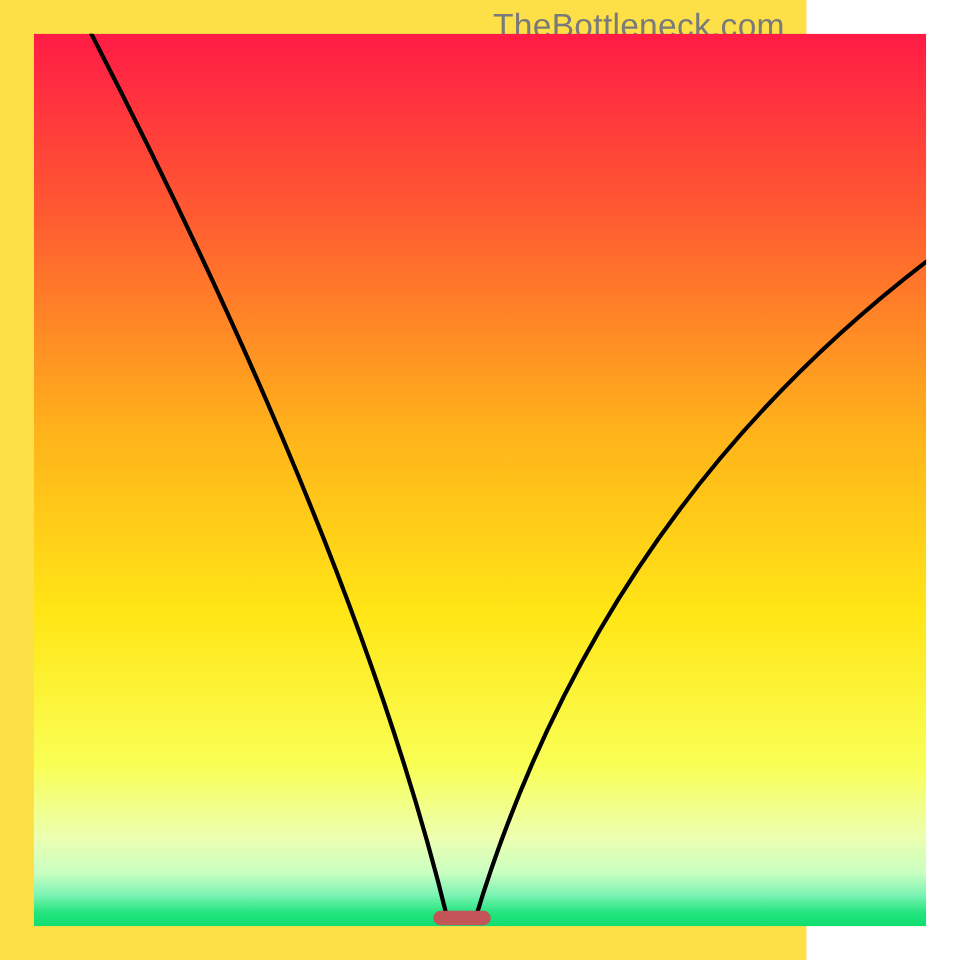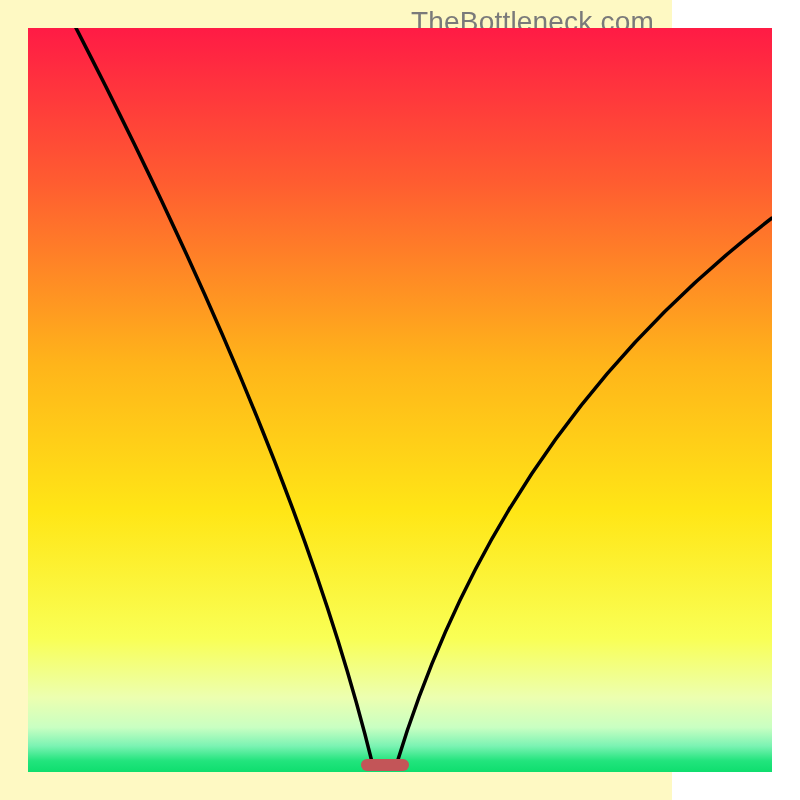--- a/index.html
+++ b/index.html
@@ -1,16 +1,16 @@
 <!DOCTYPE html>
 <html><head>
 <meta charset="utf-8">
 <style>
   html,body{margin:0;padding:0;width:800px;height:800px;overflow:hidden}
-  .frame{width:672px;height:800px;background:#fef9c3;position:relative}
+  .frame{width:672px;height:800px;background:#fde047;position:relative}
   .watermark{
     position:absolute;
     top:6px;
     right:18px;
     font-family:Arial, Helvetica, sans-serif;
     font-size:28px;
     color:#7a7a7a;
     letter-spacing:0.2px;
   }
   .plot{

